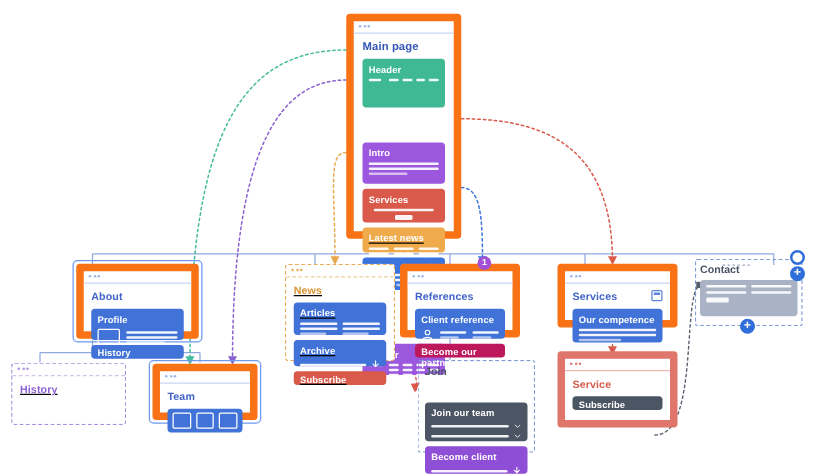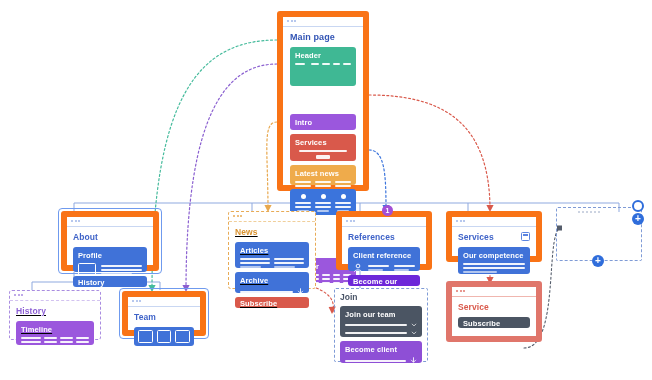--- a/index.html
+++ b/index.html
@@ -79,21 +79,21 @@
 
   .b-blue{background:#4072d8;}
   .b-green{background:#3fb894;}
   .b-purple{background:#9b57dd;}
   .b-purple2{background:#8e4fd6;}
   .b-red{background:#d9594b;}
   .b-orange{background:#efab4b;}
   .b-blue2{background:#3b74dc;}
   .b-dark{background:#4b5563;}
   .b-grey{background:#aab3c6;}
-  .b-lilac{background:#6d28d9;}
+  .b-lilac{background:#be185d;}
 
   .row{display:flex;gap:4px;}
   .col{flex:1;}
 
   
   #main-page{left:277px;top:11px;width:92px;height:180px;}
   #main-page h3{font-size:9px;color:#3355b5;margin-bottom:5px;}
   #main-page .body{padding:5px 7px 7px 7px;}
   .icon-dot{width:5px;height:5px;border-radius:50%;background:#fff;margin:0 auto 3px auto;}
 
@@ -181,34 +181,34 @@
         <div style="display:flex;gap:3px;align-items:center;">
           <div class="bar" style="width:12px;margin:0;"></div>
           <div style="flex:1"></div>
           <div class="bar" style="width:9px;margin:0;"></div>
           <div class="bar" style="width:9px;margin:0;"></div>
           <div class="bar" style="width:9px;margin:0;"></div>
           <div class="bar" style="width:9px;margin:0;"></div>
         </div>
       </div>
 
-      <div class="blk b-purple" style="height:16px;margin-top:28px;">
+      <div class="blk b-purple" style="height:33px;margin-top:28px;">
         <span class="lbl">Intro</span>
         <div class="bar" style="width:100%;"></div>
         <div class="bar" style="width:100%;"></div>
         <div class="bar dim" style="width:55%;"></div>
       </div>
 
       <div class="blk b-red" style="height:27px;text-align:center;">
         <span class="lbl" style="text-align:left;">Services</span>
         <div class="bar" style="width:84%;margin:0 auto 3px auto;"></div>
         <div class="bar" style="width:26%;height:4px;margin:0 auto;"></div>
       </div>
 
-      <div class="blk b-orange" style="height:20px;">
+      <div class="blk b-orange" style="height:20px;text-decoration:underline;">
         <span class="lbl">Latest news</span>
         <div class="row">
           <div class="col">
               <div class="bar"></div>
               <div class="bar"></div>
               <div class="bar dim" style="width:70%"></div>
             </div>
           <div class="col">
               <div class="bar"></div>
               <div class="bar"></div>
@@ -339,21 +339,21 @@
               <path d="M5 1 L5 7 M2 4.5 L5 7.5 L8 4.5" stroke="#fff" stroke-width="1.2" fill="none" stroke-linecap="round"></path>
             </svg>
         </div>
       </div>
       <div class="blk b-red" style="height:11px;padding:2px 5px;">
         <span class="lbl" style="margin:0;">Subscribe</span>
       </div>
     </div>
   </div>
 
-  <div class="card solid" style="left:336px;top:211px;width:96px;height:59px;">
+  <div class="card solid" style="left:320px;top:211px;width:96px;height:59px;">
     <div class="titlebar">
         <span class="dots">
           <i></i>
           <i></i>
           <i></i>
         </span>
       </div>
     <div class="body">
       <h3>References</h3>
       <div class="blk b-blue" style="height:24px;">
@@ -394,57 +394,56 @@
       <div class="blk b-blue" style="height:27px;">
         <span class="lbl">Our competence</span>
         <div class="bar"></div>
           <div class="bar"></div>
           <div class="bar dim" style="width:55%"></div>
       </div>
     </div>
   </div>
 
   <div class="sel-dash" style="left:556px;top:207px;width:86px;height:54px;"></div>
+  <div style="position:absolute;left:560px;top:210px;width:78px;height:46px;">
+    <h3 style="margin:0 0 4px 0;font-size:8.5px;font-weight:bold;color:#4a5568;">Contact</h3>
+    <div class="blk b-grey" style="height:29px;">
+      <div class="row" style="margin-bottom:3px;">
+        <div class="col">
+            <div class="bar"></div>
+          </div>
+        <div class="col">
+            <div class="bar"></div>
+          </div>
+      </div>
+      <div class="row" style="margin-bottom:3px;">
+        <div class="col">
+            <div class="bar"></div>
+          </div>
+        <div class="col">
+            <div class="bar"></div>
+          </div>
+      </div>
+      <div class="bar" style="width:26%;height:4px;"></div>
+    </div>
+  </div>
   <div class="ring-btn" style="left:632px;top:200px;"></div>
   <div class="round-btn" style="left:632px;top:213px;">+</div>
   <div class="round-btn" style="left:592px;top:255px;">+</div>
 
   <div class="card dashed c-purple" style="left:9px;top:290px;width:92px;height:50px;">
     <div class="titlebar">
         <span class="dots">
           <i></i>
           <i></i>
           <i></i>
         </span>
       </div>
     <div class="body">
       <h3>History</h3>
-      <div class="blk b-purple" style="height:24px;">
-        <span class="lbl">Timeline</span>
-        <div style="display:flex;gap:3px;">
-          <div style="width:30%">
-              <div class="bar"></div>
-              <div class="bar"></div>
-            </div>
-          <div style="flex:1;display:flex;gap:3px;">
-            <div style="flex:1">
-                <div class="bar"></div>
-                <div class="bar"></div>
-              </div>
-            <div style="flex:1">
-                <div class="bar"></div>
-                <div class="bar"></div>
-              </div>
-            <div style="flex:1">
-                <div class="bar"></div>
-                <div class="bar"></div>
-              </div>
-          </div>
-        </div>
-      </div>
     </div>
   </div>
 
   <div class="outer-sel" style="left:119px;top:288px;width:90px;height:51px;"></div>
   <div class="card solid" style="left:122px;top:291px;width:84px;height:45px;">
     <div class="titlebar">
         <span class="dots">
           <i></i>
           <i></i>
           <i></i>
@@ -457,21 +456,21 @@
           <div style="flex:1;border:1.5px solid #fff;border-radius:1.5px;box-sizing:border-box;"></div>
           <div style="flex:1;border:1.5px solid #fff;border-radius:1.5px;box-sizing:border-box;"></div>
           <div style="flex:1;border:1.5px solid #fff;border-radius:1.5px;box-sizing:border-box;"></div>
         </div>
       </div>
     </div>
   </div>
 
   <div class="sel-dash" style="left:334px;top:288px;width:94px;height:74px;"></div>
   <div style="position:absolute;left:340px;top:292px;width:82px;height:66px;">
-    <h3 style="margin:0 0 4px 0;font-size:8.5px;font-weight:bold;color:#4a5568;">Join</h3>
+    <h3 style="margin:0 0 20px 0;font-size:8.5px;font-weight:bold;color:#4a5568;">Join</h3>
     <div class="blk b-dark" style="height:31px;">
       <span class="lbl">Join our team</span>
       <div style="display:flex;align-items:center;gap:4px;margin-bottom:2px;">
         <div class="bar" style="flex:1;margin:0;"></div>
         <svg width="6" height="6" viewBox="0 0 10 10">
             <path d="M2 3.5 L5 6.5 L8 3.5" stroke="#fff" stroke-width="1.2" fill="none" stroke-linecap="round"></path>
           </svg>
       </div>
       <div style="display:flex;align-items:center;gap:4px;margin-bottom:2px;">
         <div class="bar" style="flex:1;margin:0;"></div>

